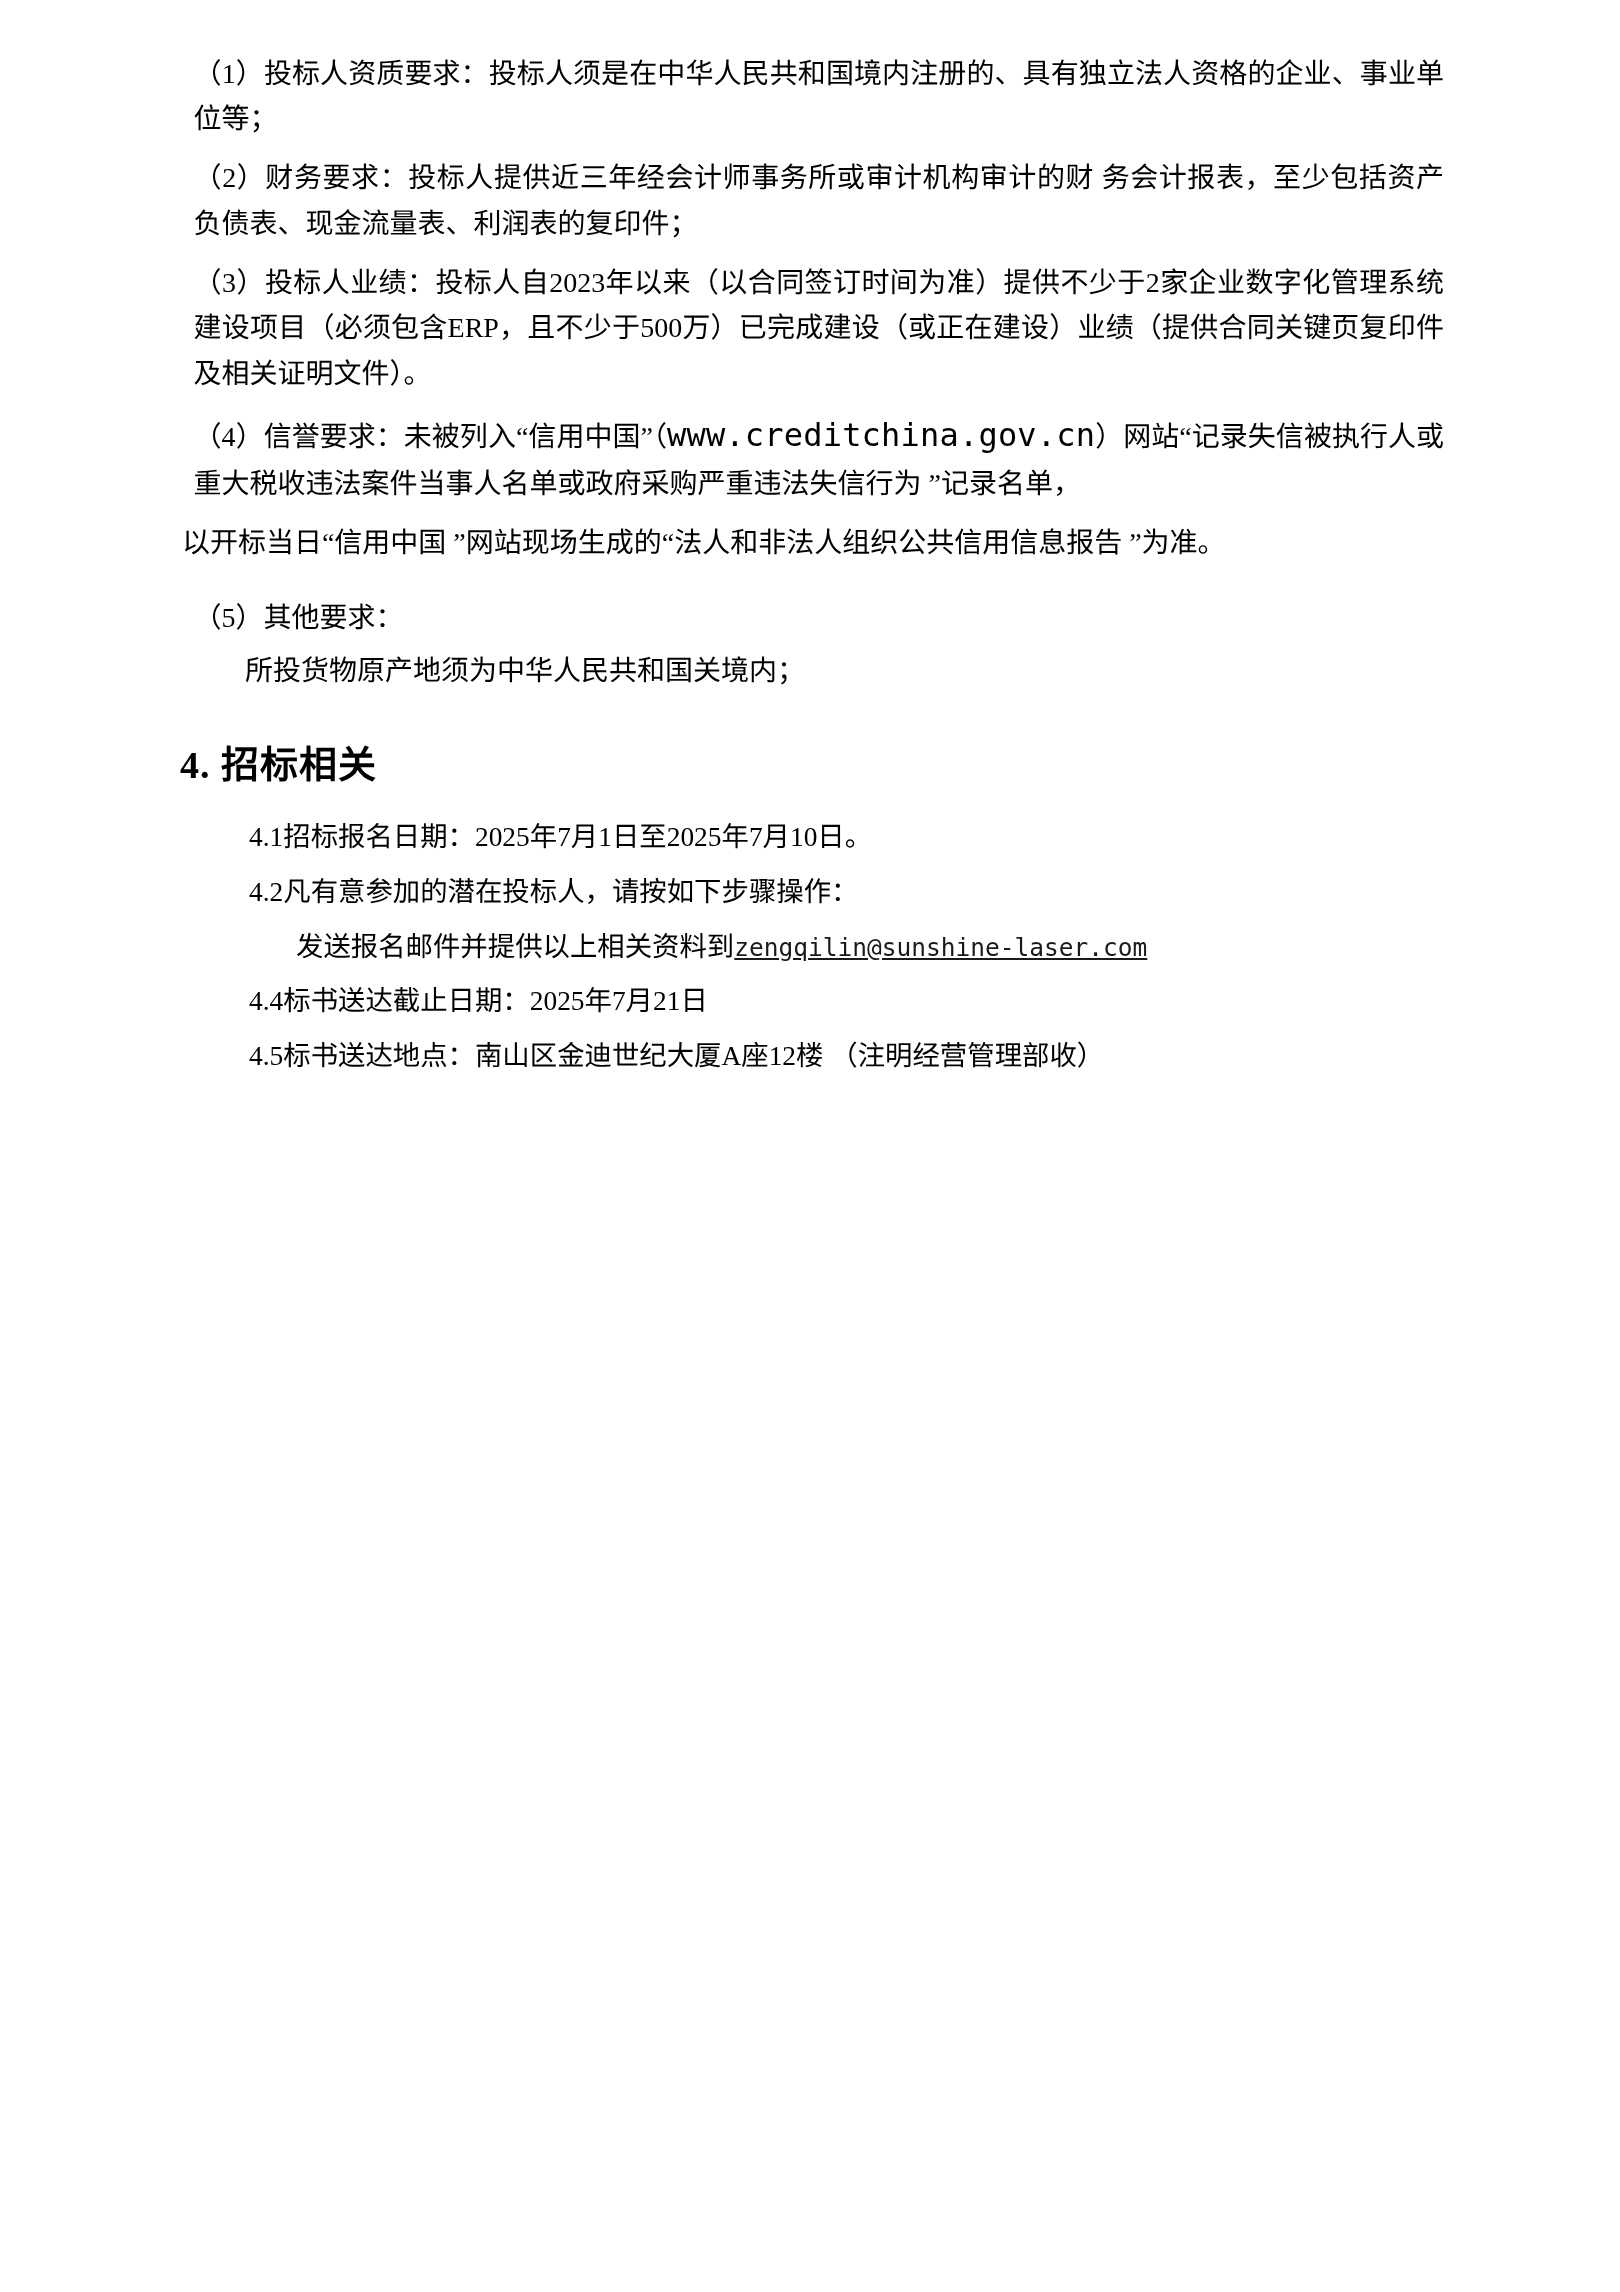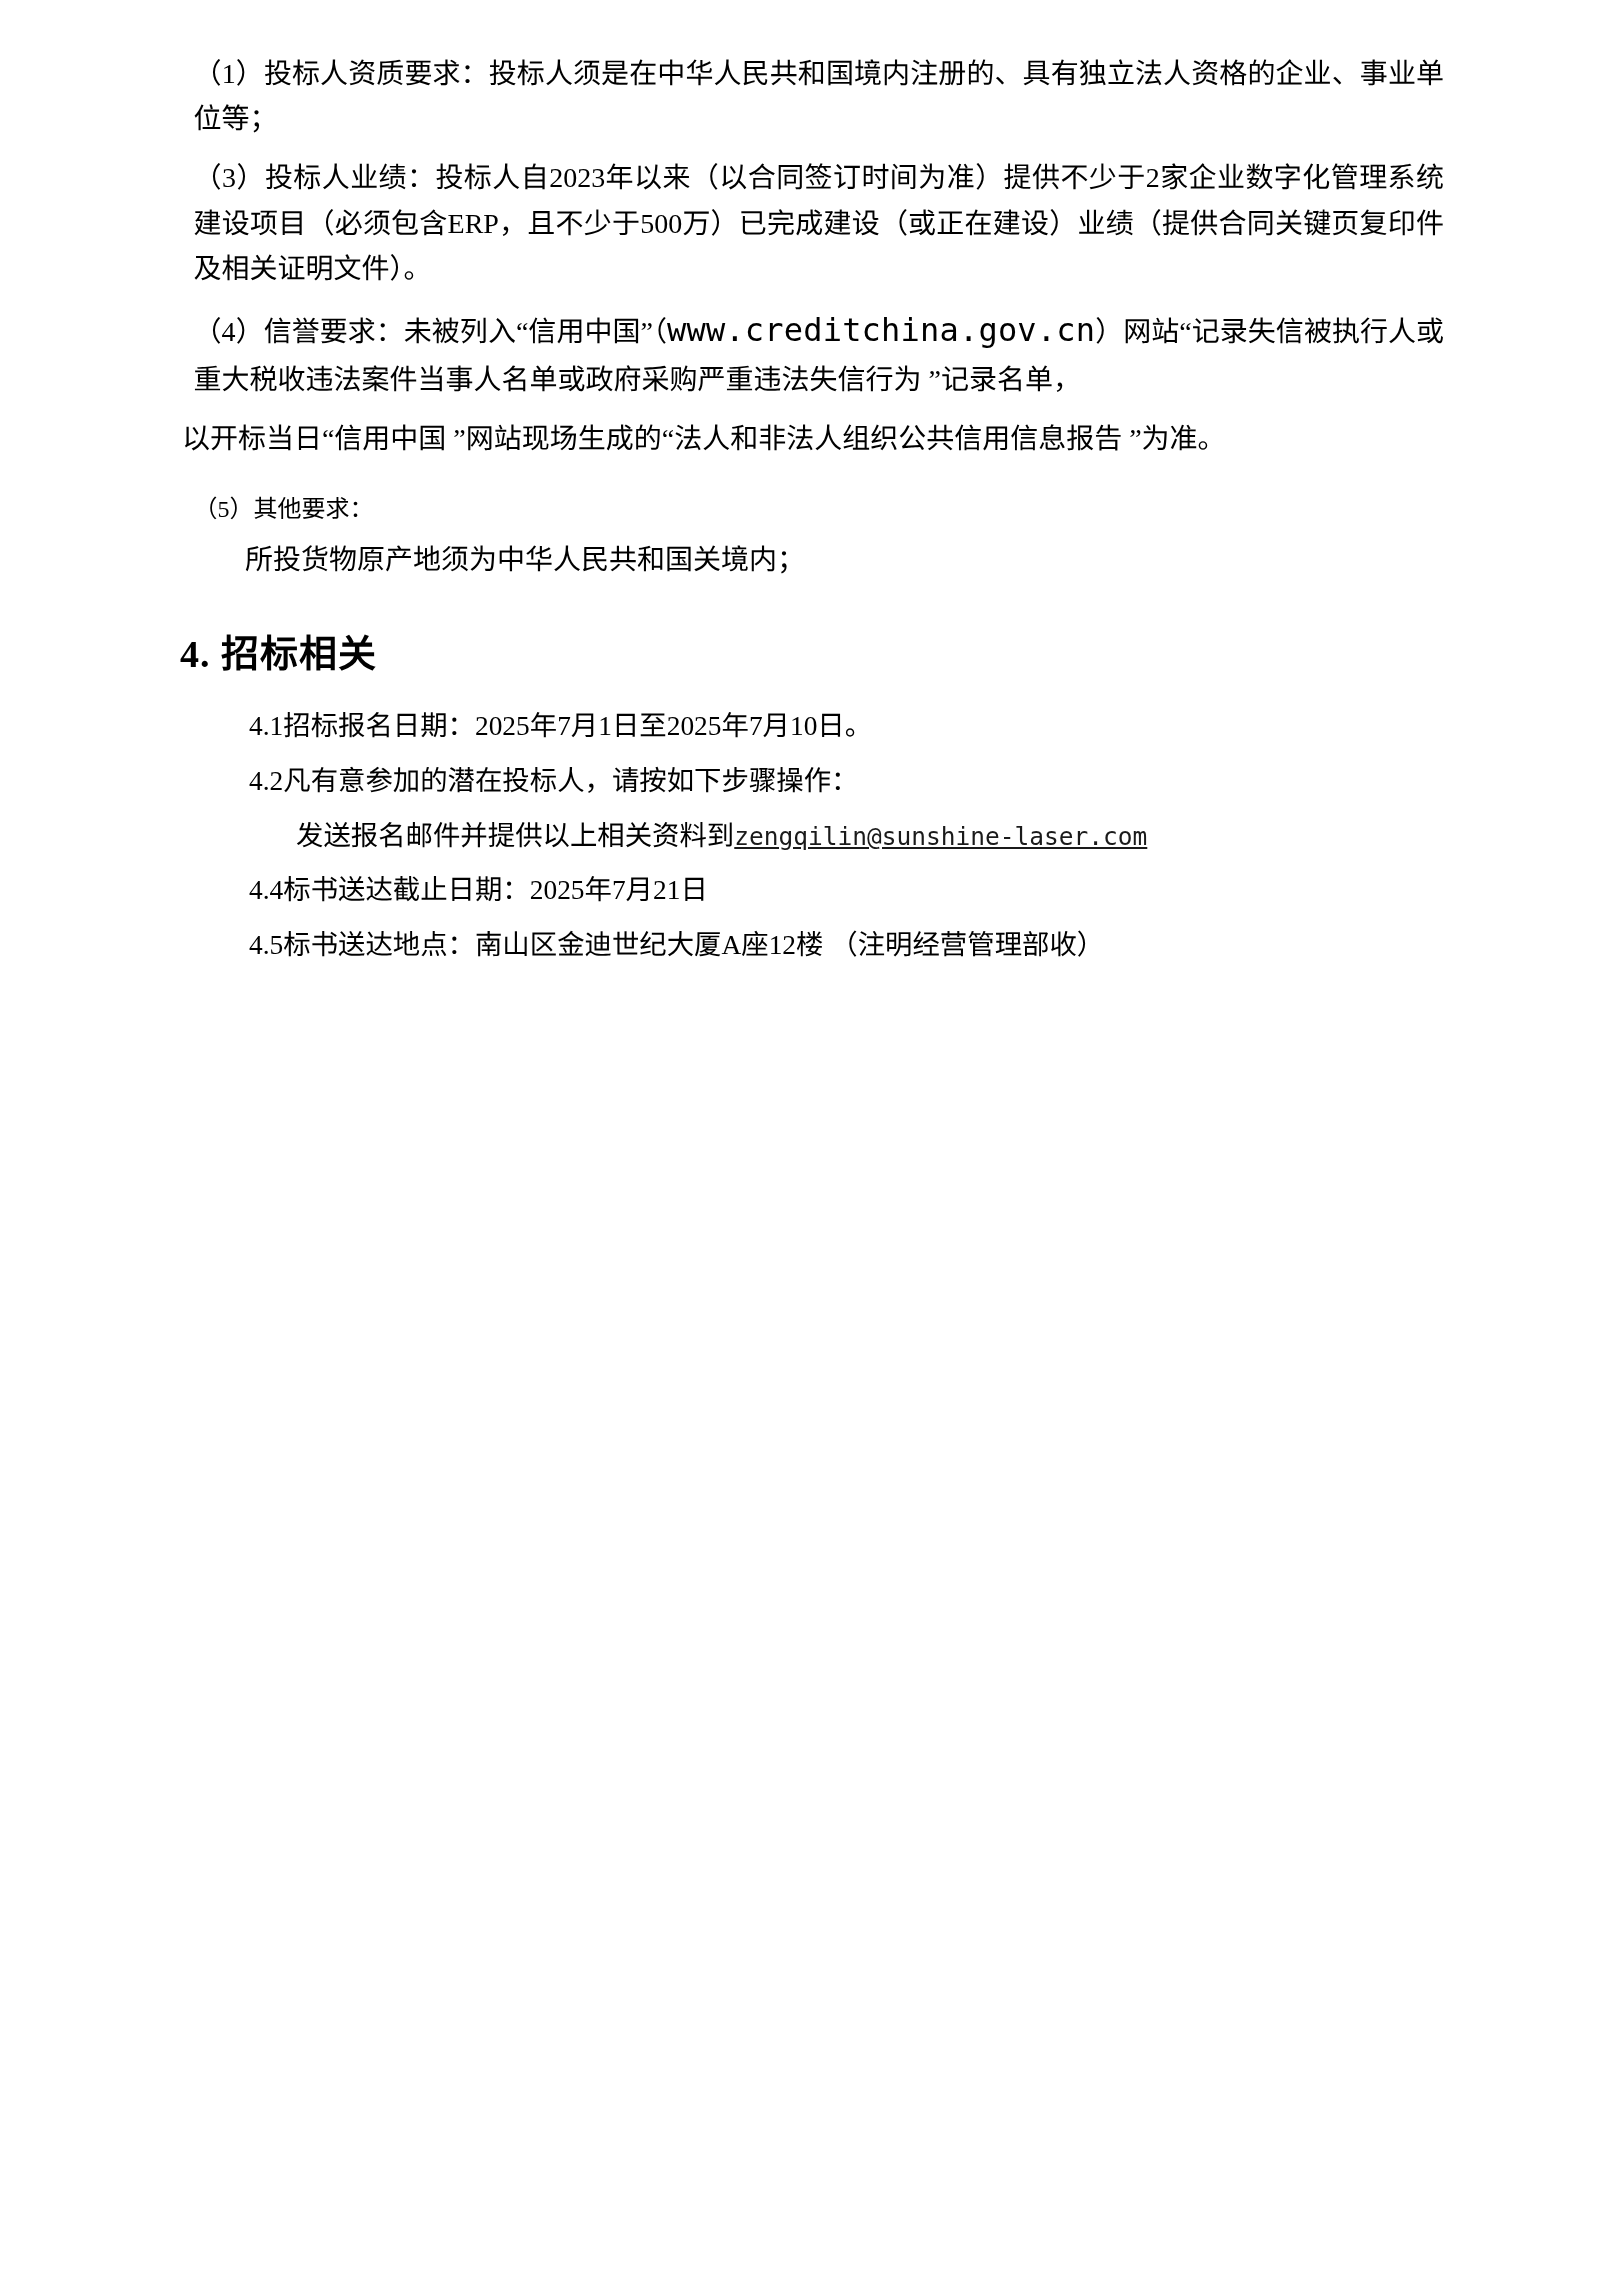--- a/index.html
+++ b/index.html
@@ -44,21 +44,21 @@
   }
   .cont-line {
     font-size: 28px;
     line-height: 1.62;
     text-align: justify;
     text-justify: inter-ideograph;
     margin: 0 0 29px 0;
     padding-left: 5.9px;
   }
   .sub-item {
-    font-size: 24px;
+    font-size: 28px;
     line-height: 1.62;
     margin: 0 0 7.8px 0;
     padding-left: 17.6px;
   }
   .sub-indent {
     font-size: 28px;
     line-height: 1.62;
     margin: 0 0 5.9px 0;
     padding-left: 69px;
   }
@@ -95,20 +95,21 @@
 </style>
 </head>
 <body>
 
 <div class="page">
 
   <div class="req-list">
 
     <p class="req-item">（1）投标人资质要求：投标人须是在中华人民共和国境内注册的、具有独立法人资格的企业、事业单位等；</p>
 
+    <p class="req-item">（2）财务要求：投标人提供近三年经会计师事务所或审计机构审计的财 务会计报表，至少包括资产负债表、现金流量表、利润表的复印件；</p>
 
     <p class="req-item">（3）投标人业绩：投标人自2023年以来（以合同签订时间为准）提供不少于2家企业数字化管理系统建设项目（必须包含ERP，且不少于500万）已完成建设（或正在建设）业绩（提供合同关键页复印件及相关证明文件）。</p>
 
     <p class="req-item"><span>（4）信誉要求：未被列入“信用中国”（</span><span class="mono">www.creditchina.gov.cn</span><span>）网站“记录失信被执行人或重大税收违法案件当事人名单或政府采购严重违法失信行为 ”记录名单，</span></p>
 
     <p class="cont-line">以开标当日“信用中国 ”网站现场生成的“法人和非法人组织公共信用信息报告 ”为准。</p>
 
     <p class="sub-item">（5）其他要求：</p>
 
     <p class="sub-indent">所投货物原产地须为中华人民共和国关境内；</p>

